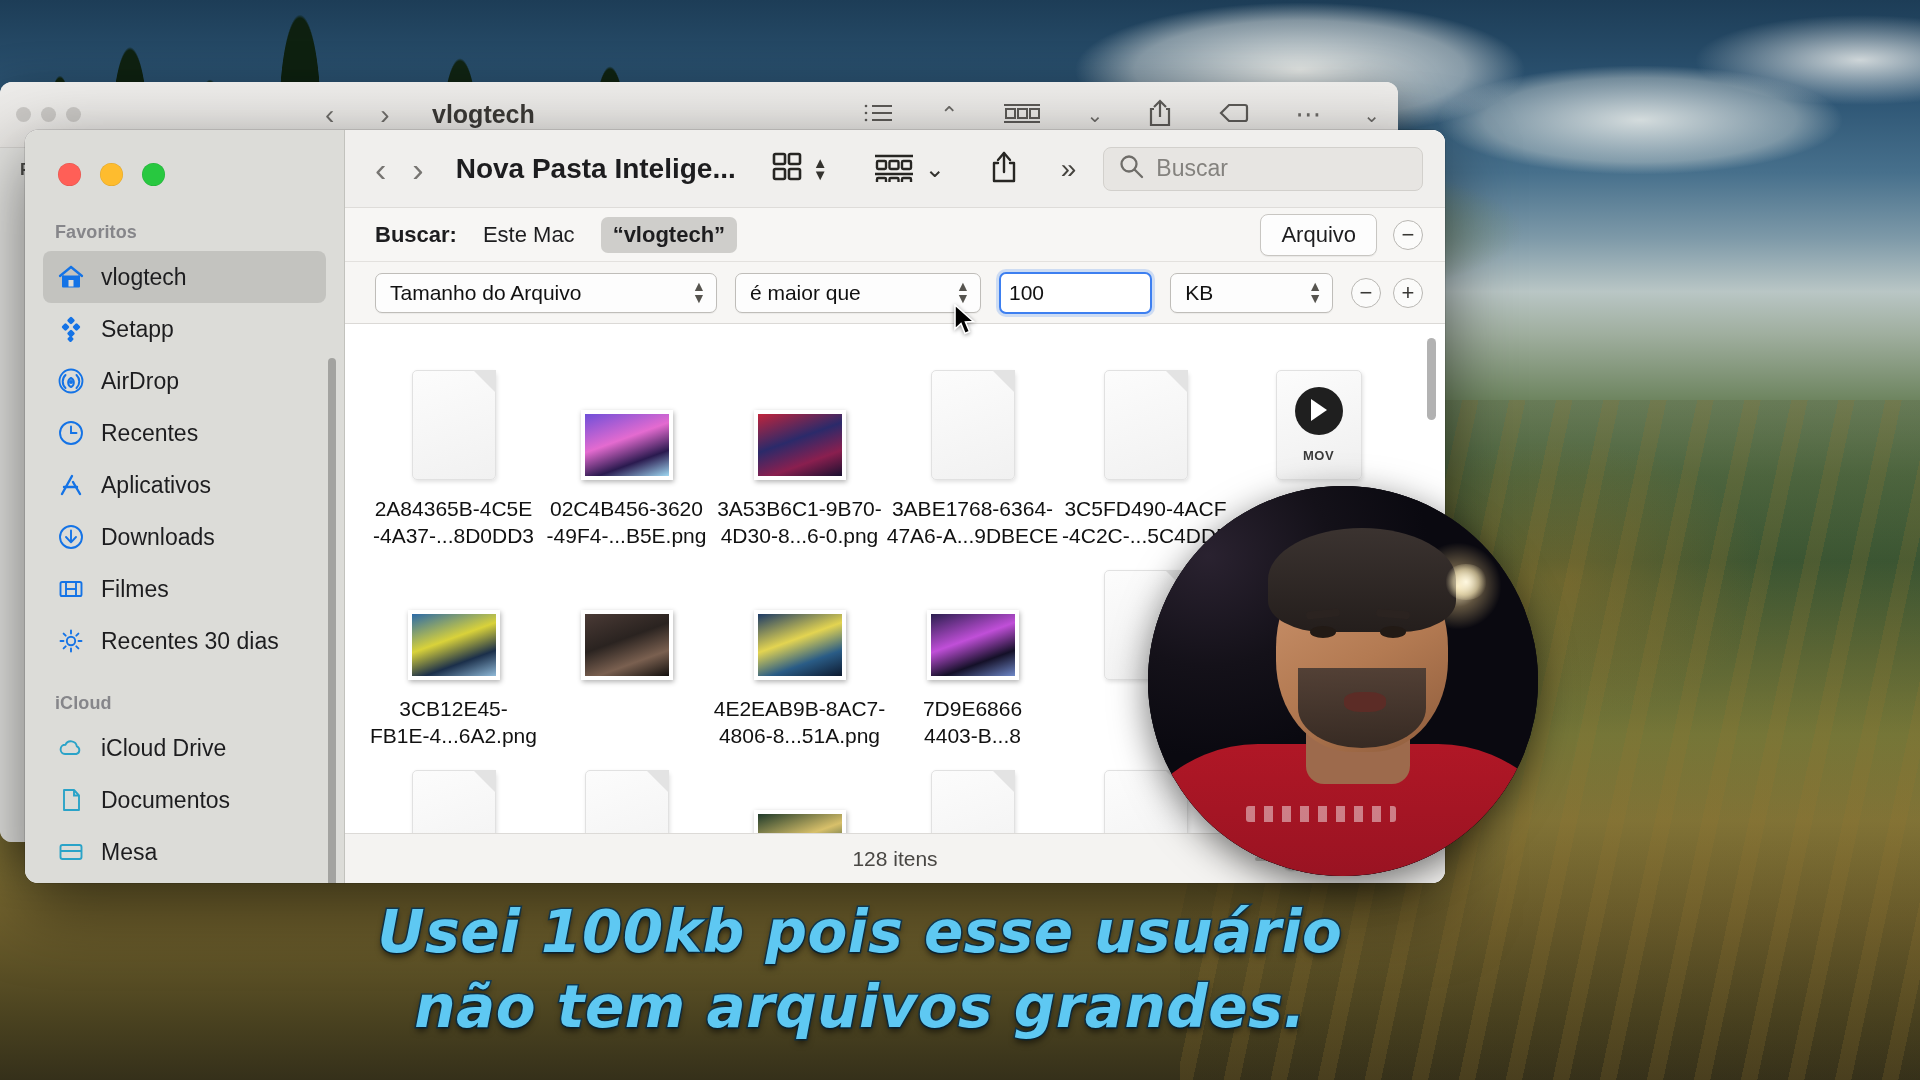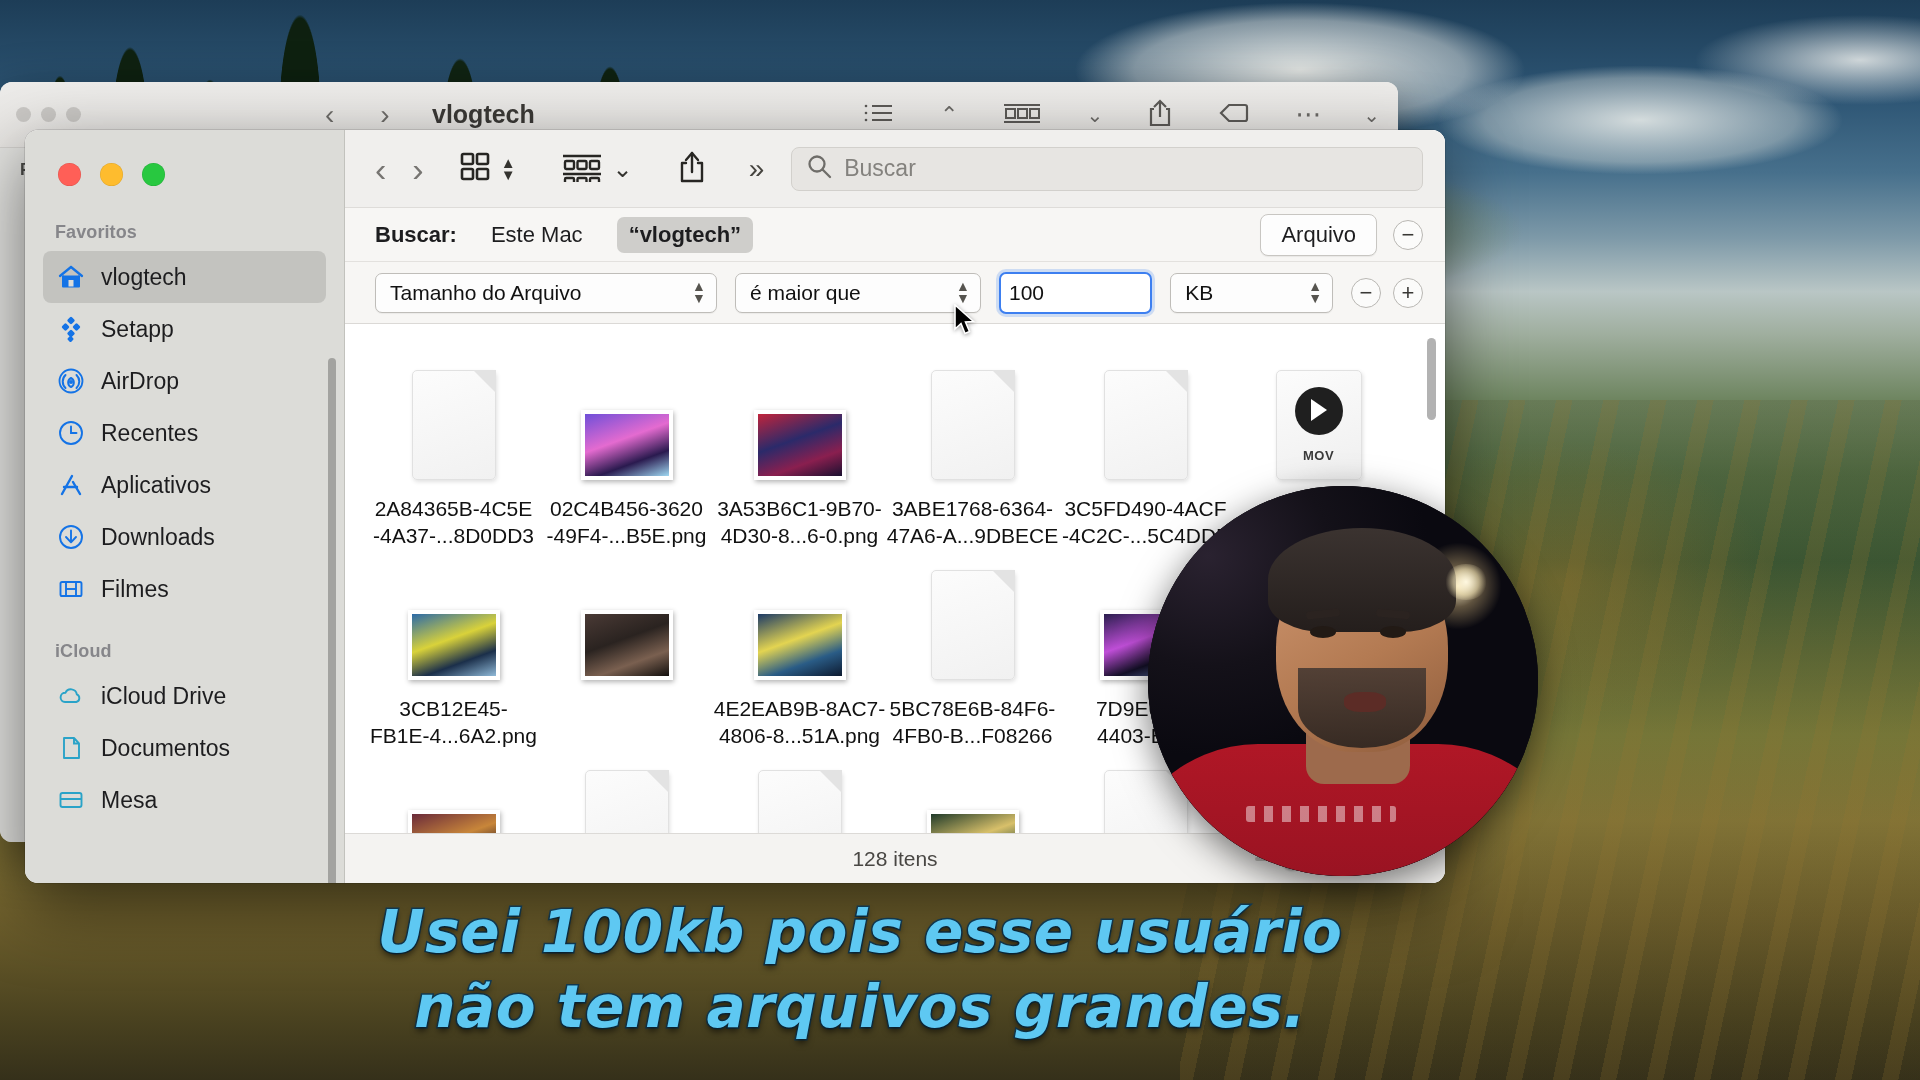--- a/index.html
+++ b/index.html
@@ -148,21 +148,21 @@
     background:#e7e5e2; border:1px solid #d2d0cc; border-radius:8px;
     display:flex; align-items:center; gap:12px; padding:0 14px;
     color:#84827e; font-size:23px;
   }
 
   
   #scope-row {
     height:54px; background:#f7f6f4;
     display:flex; align-items:center; padding:0 22px 0 30px;
     border-bottom:1px solid #e3e1de;
-    flex:0 0 54px; gap:22px;
+    flex:0 0 54px; gap:14px;
   }
   #scope-label { font-size:22px; color:#1d1d1f; font-weight:700; }
   .scope-chip { font-size:22px; color:#1d1d1f; padding:5px 12px; border-radius:7px; font-weight:400; }
   .scope-chip.sel { background:#cfcecb; font-weight:700; }
   #scope-right { margin-left:auto; display:flex; align-items:center; gap:16px; }
   #save-btn {
     background:#fdfdfd; border:1px solid #c8c6c2; border-radius:8px;
     padding:7px 20px; font-size:22px; color:#1d1d1f;
     box-shadow:0 1px 1px rgba(0,0,0,.06);
   }
@@ -507,20 +507,31 @@
             <rect x="3.5" y="7" width="21" height="14" rx="1.6"></rect>
                 <line x1="9" y1="7" x2="9" y2="21"></line>
                 <line x1="19" y1="7" x2="19" y2="21"></line>
                 <line x1="9" y1="14" x2="19" y2="14"></line>
               </g>
             </svg>
         </span>
         <span>Filmes</span>
       </div>
 
+      <div class="side-item">
+        <span class="side-icon">
+          <svg viewBox="0 0 28 28">
+              <g fill="none" stroke="#1473e6" stroke-width="1.9">
+            <circle cx="14" cy="14" r="4.2"></circle>
+            <path d="M14 3.5 v3 M14 21.5 v3 M3.5 14 h3 M21.5 14 h3 M6.6 6.6 l2.1 2.1 M19.3 19.3 l2.1 2.1 M21.4 6.6 l-2.1 2.1 M8.7 19.3 l-2.1 2.1" stroke-linecap="round"></path>
+              </g>
+            </svg>
+        </span>
+        <span>Recentes 30 dias</span>
+      </div>
 
       <div class="side-header" style="padding-top:26px;">iCloud</div>
 
       <div class="side-item">
         <span class="side-icon">
           <svg viewBox="0 0 28 28">
               <path d="M8 20 a4.6 4.6 0 0 1 .4-9.2 a6 6 0 0 1 11.4 1.6 a4 4 0 0 1-.5 7.6 Z" fill="none" stroke="#2aa3c8" stroke-width="1.9" stroke-linejoin="round"></path>
             </svg>
         </span>
         <span>iCloud Drive</span>
@@ -558,20 +569,21 @@
     <div id="side-scrollbar"></div>
   </div>
 
   <div id="main">
 
     <div id="toolbar">
       <div class="tb-nav">
         <span class="tb-chev">‹</span>
         <span class="tb-chev">›</span>
       </div>
+      <div id="folder-title">Nova Pasta Intelige...</div>
 
       <div class="tb-group">
         <span>
           <svg width="34" height="34" viewBox="0 0 34 34">
               <g fill="none" stroke="#272623" stroke-width="2.6">
             <rect x="4" y="4" width="11" height="10" rx="1.5"></rect>
                 <rect x="19" y="4" width="11" height="10" rx="1.5"></rect>
             <rect x="4" y="19" width="11" height="10" rx="1.5"></rect>
                 <rect x="19" y="19" width="11" height="10" rx="1.5"></rect>
               </g>
@@ -713,27 +725,20 @@
             <div class="thumb">
               <div class="img-thumb" style="background: linear-gradient(160deg, rgb(74, 58, 53) 0%, rgb(42, 35, 32) 42%, rgb(122, 96, 80) 72%, rgb(19, 16, 14) 100%);"></div>
             </div>
           </div>
           <div class="cell">
             <div class="thumb">
               <div class="img-thumb" style="background: linear-gradient(160deg, rgb(28, 58, 102) 0%, rgb(227, 212, 81) 42%, rgb(42, 92, 134) 72%, rgb(13, 26, 48) 100%);"></div>
             </div>
             <div class="fname">4E2EAB9B-8AC7-
 4806-8...51A.png</div>
-          </div>
-          <div class="cell">
-            <div class="thumb">
-              <div class="doc-icon"></div>
-            </div>
-            <div class="fname">5BC78E6B-84F6-
-4FB0-B...F08266</div>
           </div>
           <div class="cell">
             <div class="thumb">
               <div class="img-thumb" style="background: linear-gradient(160deg, rgb(42, 30, 78) 0%, rgb(192, 79, 216) 42%, rgb(20, 16, 40) 72%, rgb(111, 136, 200) 100%);"></div>
             </div>
             <div class="fname">7D9E6866
 4403-B...8</div>
           </div>
           <div class="cell">
             <div class="thumb">

